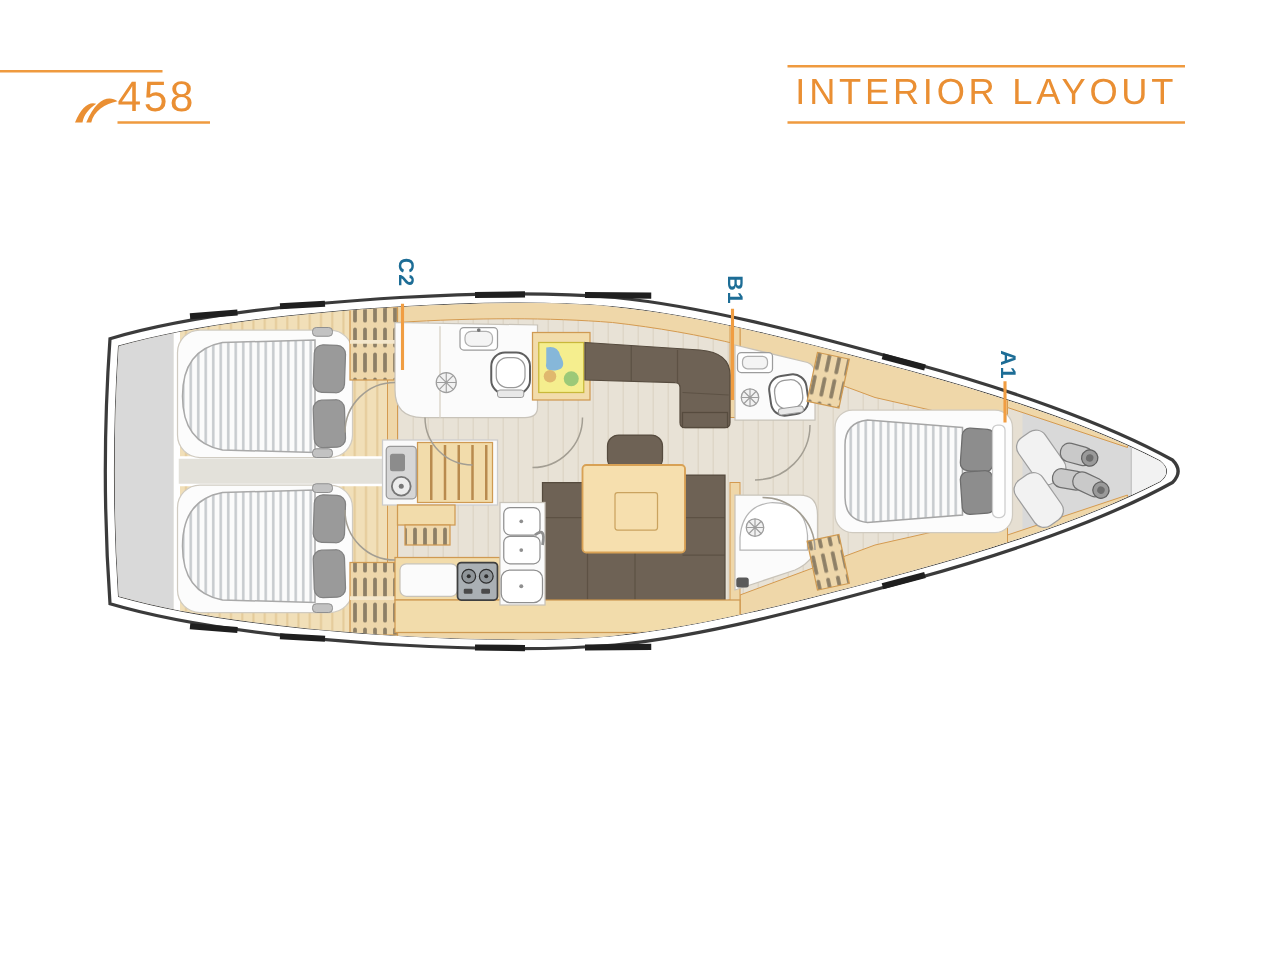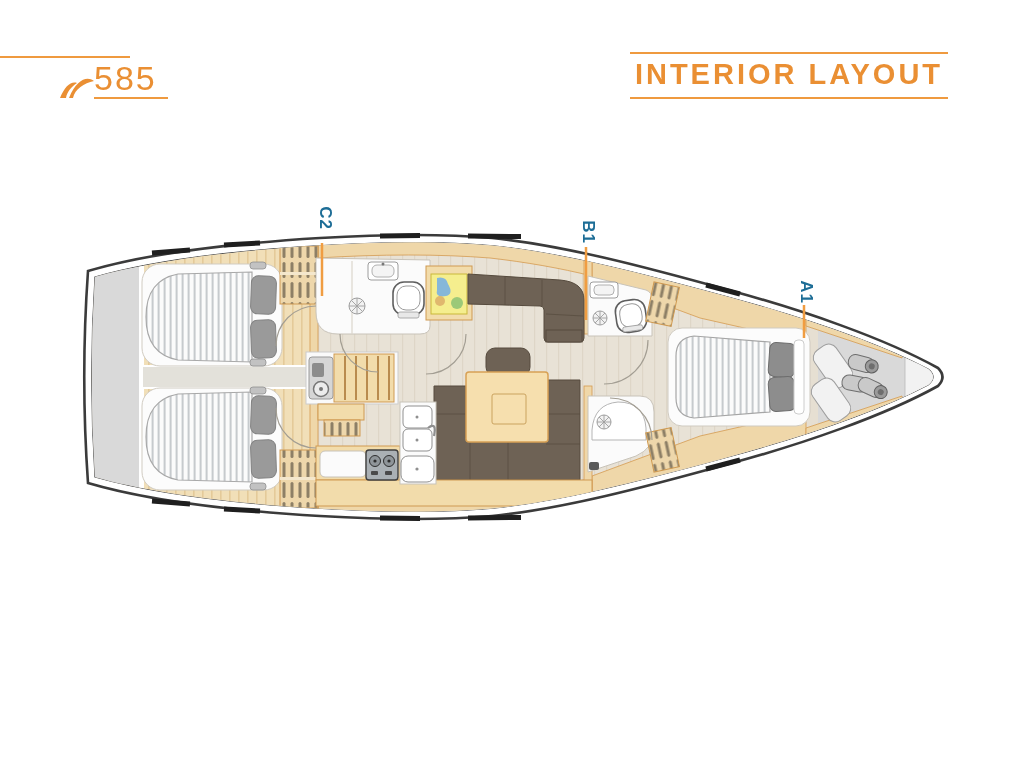--- a/index.html
+++ b/index.html
@@ -7,34 +7,34 @@
        font-family:"Liberation Sans",sans-serif;}
   .hdr-line{position:absolute;background:#ef9a3f;height:2px;}
   #hdr-left-rule{left:0;top:56px;width:130px;}
   #model-underline{left:94px;top:97px;width:74px;}
   #model-text{position:absolute;left:94px;top:59px;font-size:34px;letter-spacing:2px;
               color:#ea8f33;font-weight:400;}
   #swoosh{position:absolute;left:58px;top:74px;width:38px;height:26px;}
   #title-box{position:absolute;left:630px;top:52px;width:318px;
              border-top:2px solid #ef9a3f;border-bottom:2px solid #ef9a3f;
              text-align:center;padding:4px 0 6px 0;}
-  #title-text{font-size:29px;letter-spacing:3px;color:#ea8f33;font-weight:700;white-space:nowrap;}
+  #title-text{font-size:29px;letter-spacing:3px;color:#ea8f33;font-weight:400;white-space:nowrap;}
   #plan-svg{position:absolute;left:0;top:0;}
   text.cabin-label{fill:#1d6d96;font-family:"Liberation Sans",sans-serif;
                    font-size:17px;font-weight:bold;letter-spacing:1px;}
 </style>
 </head>
 <body>
 
 <div class="hdr-line" id="hdr-left-rule"></div>
 <svg id="swoosh" viewBox="0 0 38 26">
   <path d="M2 24 C7 12 13 7 19 9 C13 13 9 18 8 24 Z" fill="#ea8f33"></path>
   <path d="M11 24 C19 5 29 2 36 7 C26 9 17 15 15 24 Z" fill="#ea8f33"></path>
 </svg>
-<span id="model-text">585</span>
+<span id="model-text">458</span>
 <div class="hdr-line" id="model-underline"></div>
 <div id="title-box">
   <span id="title-text">INTERIOR LAYOUT</span>
 </div>
 
 <svg id="plan-svg" width="1024" height="768" viewBox="0 0 1024 768">
   <defs>
     <pattern id="stripes" width="6" height="8" patternUnits="userSpaceOnUse">
       <rect width="6" height="8" fill="#fbfbfb"></rect>
         <rect x="1.6" width="2" height="8" fill="#c6cacd"></rect>

